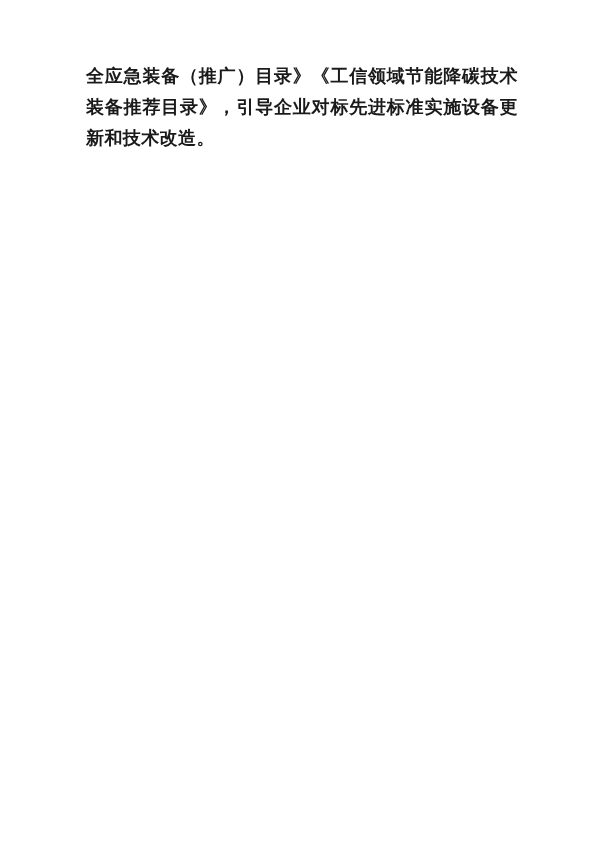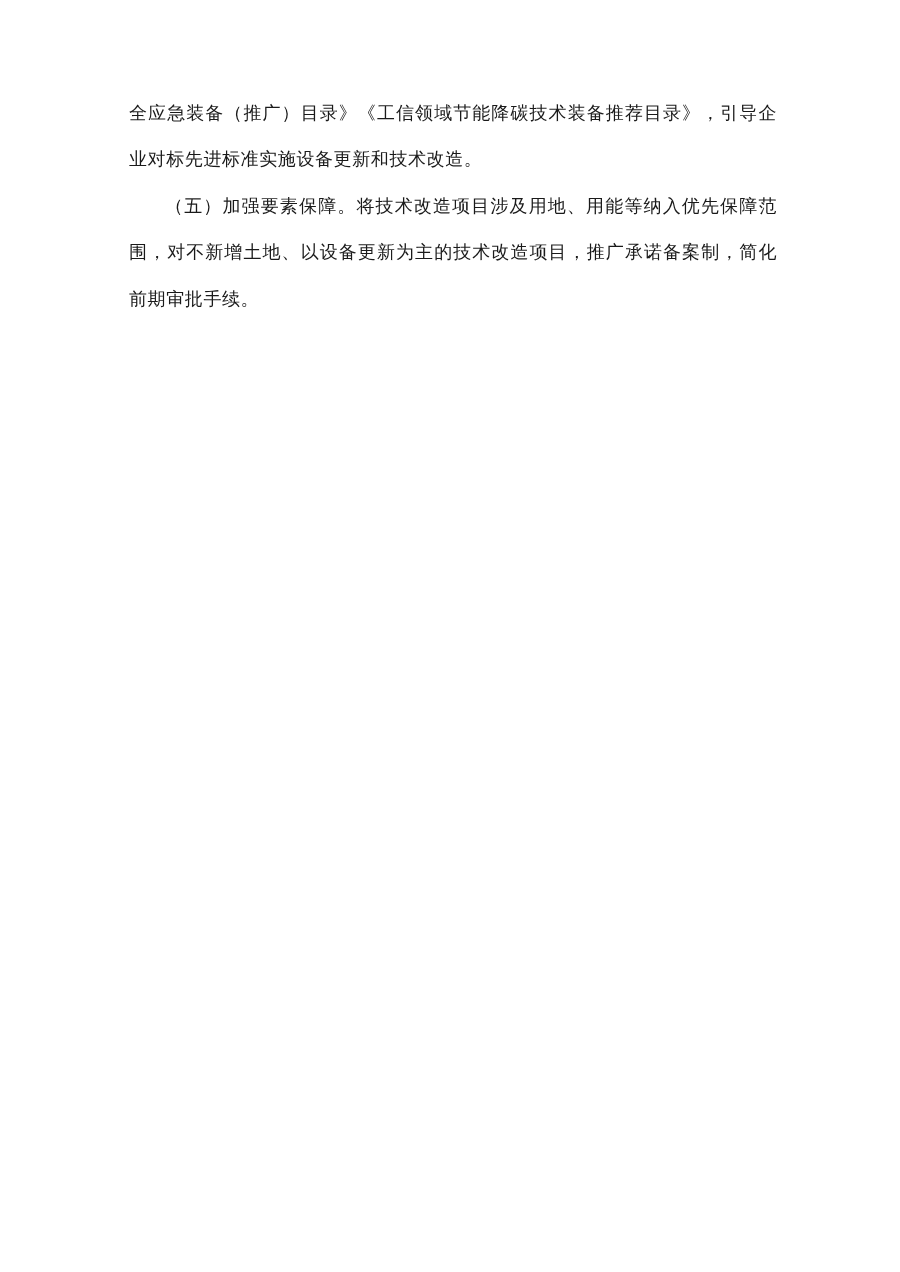--- a/index.html
+++ b/index.html
@@ -21,40 +21,40 @@
     box-sizing: border-box;
   }
   .doc-body {
     position: absolute;
     left: 86px;
     top: 60px;
     width: 432px;
   }
   .para {
     font-family: "DejaVu Serif", serif;
-    font-size: 12px;
+    font-size: 18px;
     line-height: 31px;
     color: #1a1a1a;
     letter-spacing: 0.4px;
     text-align: justify;
     text-justify: inter-character;
     margin: 0;
     white-space: pre-wrap;
+    font-weight: bold;
   }
   .para + .para {
     margin-top: 0px;
   }
   .p-indent {
     text-indent: 2em;
   }
 </style>
 </head>
 <body>
 
 <div class="page">
   <div class="doc-body">
 
     <p class="para">全应急装备（推广）目录》《工信领域节能降碳技术装备推荐目录》，引导企业对标先进标准实施设备更新和技术改造。</p>
 
-    <p class="para p-indent">（五）加强要素保障。将技术改造项目涉及用地、用能等纳入优先保障范围，对不新增土地、以设备更新为主的技术改造项目，推广承诺备案制，简化前期审批手续。</p>
 
   </div>
 </div>
 
 </body></html>

